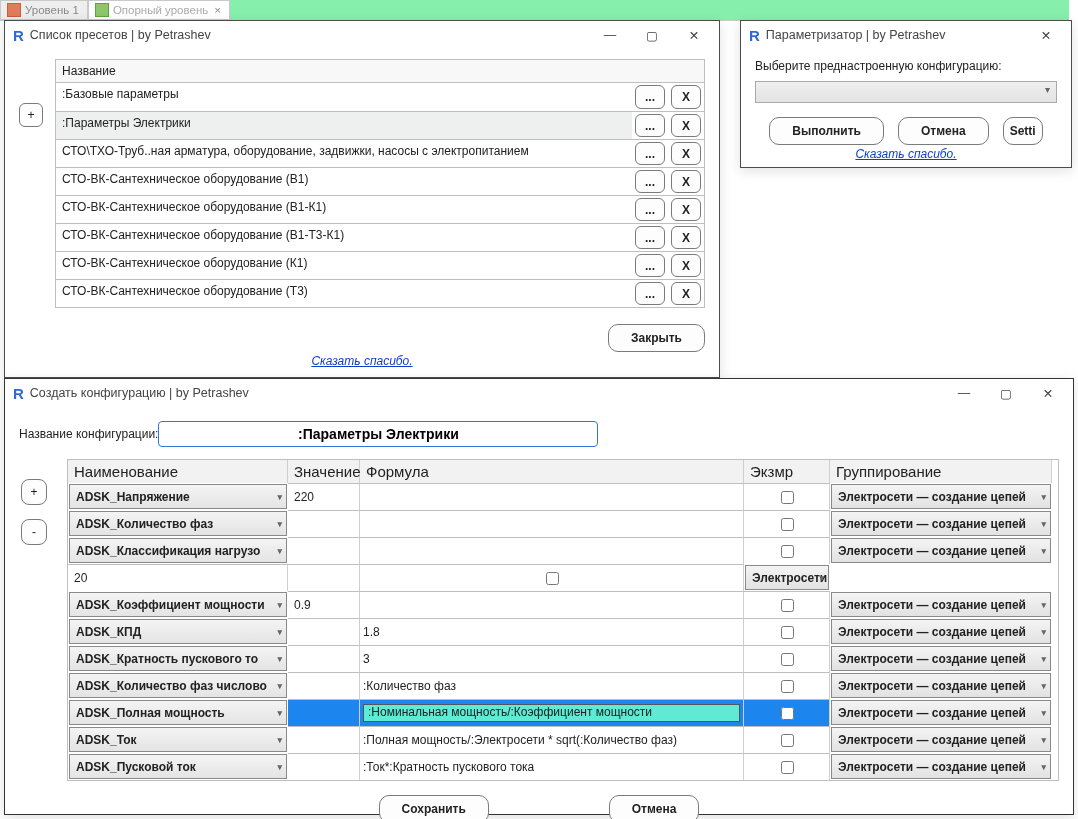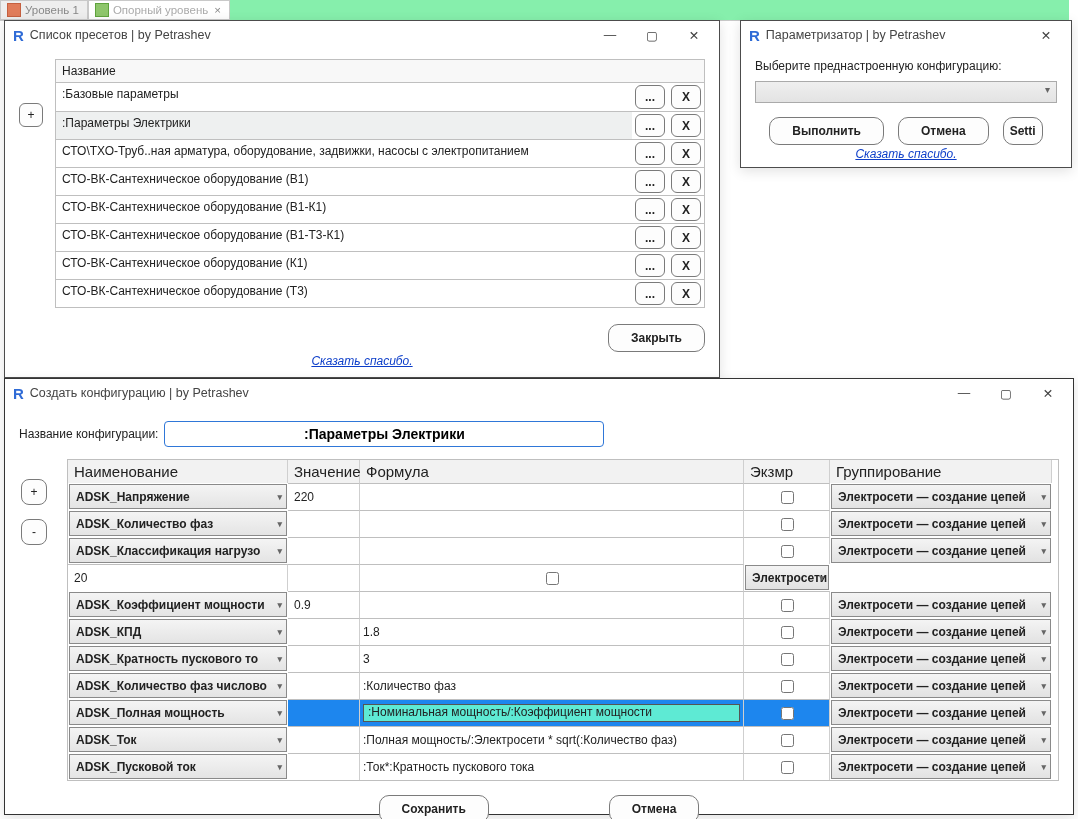--- a/index.html
+++ b/index.html
@@ -139,21 +139,21 @@
   }
   .btn-row { display: flex; gap: 14px; margin-top: 14px; justify-content: center; }
 
   
   #win-config {
     top: 378px; left: 4px;
     width: 1070px; height: 437px;
     border-color: #333;
   }
   #win-config .content { padding: 14px 14px 4px 14px; position: relative; }
-  .cfg-label-row { display: flex; align-items: center; gap: 6px; margin-bottom: 12px; }
+  .cfg-label-row { display: flex; align-items: center; gap: 0; margin-bottom: 12px; }
   .cfg-input {
     flex: 0 0 440px; height: 26px;
     border: 1px solid #2f77d8; border-radius: 4px;
     text-align: center; font-weight: 700; font-size: 14px;
     padding: 0 6px;
   }
 
   .side-btn {
     position: absolute;
     width: 26px; height: 26px;

